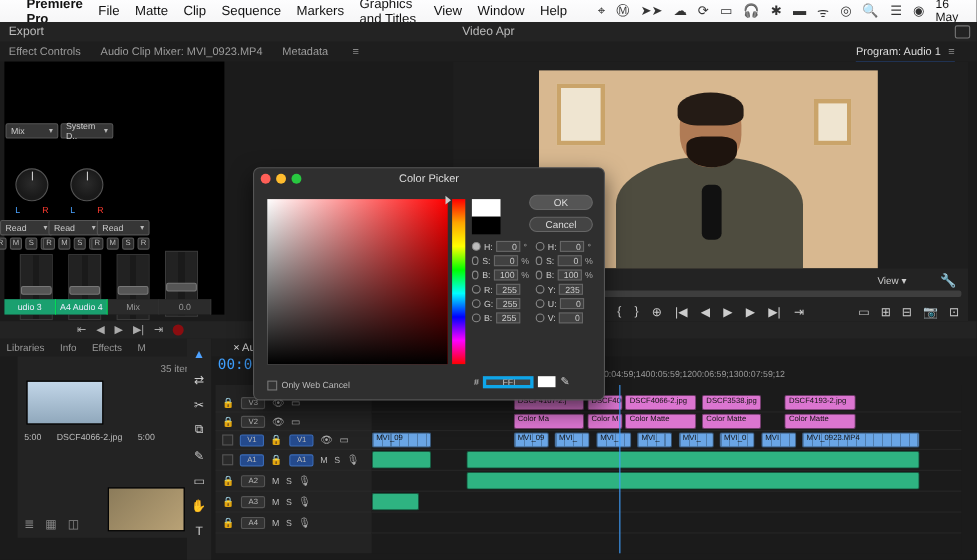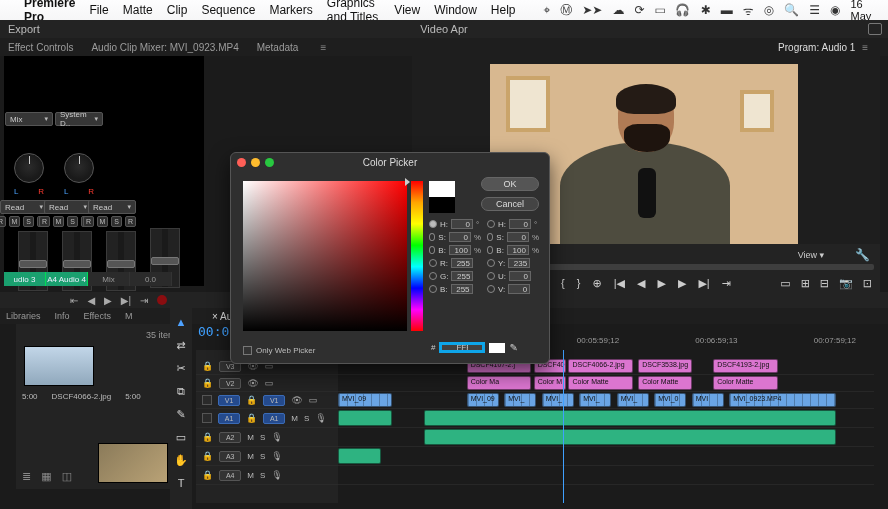--- a/index.html
+++ b/index.html
@@ -27,42 +27,42 @@
   .knob::after { content:""; position:absolute; left:50%; top:2px; width:1px; height:8px; background:#ccc;}
   .lr { display:flex; gap:20px; font-size:8px;}
   .lr .l{color:#4aa3ff;} .lr .r{color:#ff3b30;}
   .dropdown { width:48px; height:14px; background:#363636; border:1px solid #555; font-size:8px; display:flex; align-items:center; justify-content:space-between; padding:0 4px; color:#ccc; border-radius:2px;}
   .dropdown::after{content:"▾"; font-size:7px; color:#bbb;}
   .fader-col { width:44px; display:flex; flex-direction:column; align-items:flex-end; gap:2px; font-size:8px; color:#aaa;}
   .btns { display:flex; gap:3px; margin:2px 0;}
   .sqbtn { width:11px; height:11px; background:#2e2e2e; border:1px solid #555; border-radius:2px; font-size:7px; line-height:9px; text-align:center; color:#bbb;}
   .fader { width:30px; height:60px; background:linear-gradient(to right,#222 0%, #222 40%, #1a1a1a 40%, #1a1a1a 60%, #222 60%); position:relative; border:1px solid #3a3a3a;}
   .fader .cap { position:absolute; left:0; right:0; top:28px; height:8px; background:#555; border:1px solid #777; border-radius:2px;}
-  .audlabel { position:absolute; bottom:0; left:0; width:168px; height:14px; display:flex; background:#1c1c1c;}
+  .audlabel { position:absolute; bottom:0; left:0; width:188px; height:14px; display:flex; background:#1c1c1c;}
   .audlabel div { flex:1; background:#1aa06f; color:#eef; font-size:8px; display:flex; align-items:center; justify-content:center; border-right:1px solid #0d5;}
   .audlabel div.off{background:#2b2b2b;color:#999;border-right:1px solid #333;}
   
   .srcbar { position:absolute; top:292px; left:0; right:0; height:16px; background:#232323; display:flex; align-items:center; padding-left:70px; gap:9px; color:#aaa;}
   .srcbar .icon{font-size:10px;}
   .srcbar .rec{ width:10px; height:10px; border-radius:50%; background:#8a0d10;}
   .subtabs { position:absolute; top:308px; left:0; width:170px; height:16px; background:#1e1e1e; display:flex; align-items:center; gap:14px; padding-left:6px; color:#999; font-size:9px;}
   .project { position:absolute; top:324px; left:16px; width:170px; bottom:20px; background:#232323; padding:6px;}
   .project .items { text-align:right; color:#999; font-size:9px; margin-bottom:4px;}
   .thumb { width:70px; height:40px; background:linear-gradient(#c2d6e8,#90a8bc); border:1px solid #000; display:inline-block; margin:2px;}
   .thumb2 { width:70px; height:40px; background:linear-gradient(135deg,#8b7b5a,#b9a276); border:1px solid #000; display:inline-block; margin:2px; position:absolute; bottom:4px; left:80px;}
   .thumblabels { font-size:8px; color:#bbb; display:flex; gap:14px; margin-top:2px;}
   .projfoot { position:absolute; bottom:6px; left:6px; display:flex; gap:10px; color:#888; font-size:11px;}
   
   .toolcol { position:absolute; top:308px; left:170px; width:22px; bottom:0; background:#232323; display:flex; flex-direction:column; align-items:center; gap:7px; padding-top:6px;}
   .toolcol .tool{ width:16px; height:16px; display:flex; align-items:center; justify-content:center; color:#ccc; font-size:11px; border:1px solid transparent; border-radius:2px;}
   .toolcol .tool.active{ color:#4ea2ff;}
   
   .tlhead { position:absolute; top:308px; left:192px; right:0; height:16px; background:#1e1e1e; display:flex; align-items:center; color:#ddd; padding-left:20px; gap:6px; font-size:10px;}
   .timecode { position:absolute; top:324px; left:198px; color:#3fa0ff; font-size:13px; font-family: monospace;}
-  .ruler { position:absolute; top:336px; left:338px; right:30px; height:12px; color:#9a9a9a; font-size:8px; display:flex; justify-content:space-between; padding:0 2px; font-family:monospace;gap:42px;}
+  .ruler { position:absolute; top:336px; left:338px; right:10px; height:12px; color:#9a9a9a; font-size:8px; display:flex; justify-content:center; padding:0 2px; font-family:monospace;}
   .tracks { position:absolute; top:350px; left:196px; right:14px; bottom:6px; background:#1f1f1f; display:flex;}
   .trackhdrs { width:142px; background:#232323; display:flex; flex-direction:column; }
   .trackhdrs .tooltip { position:absolute; left:28px; top:8px; width:150px; height:24px; background:#3a3a3a; color:#ddd; font-size:8px; padding:3px 4px; border:1px solid #555; z-index:4; line-height:1.1;}
   .trow { height:17px; display:flex; align-items:center; gap:6px; padding-left:6px; color:#bbb; font-size:8px; border-bottom:1px solid #2a2a2a;}
   .trow.audio{ height:19px;}
   .trow .chk{ width:10px;height:10px;border:1px solid #555;background:#2a2a2a;}
   .trow .pill{ width:22px;height:11px;border:1px solid #555;background:#333;border-radius:2px; text-align:center; line-height:9px; font-size:7px;}
   .trow .pill.on{background:#244a8d;border-color:#3b6bb6;}
   .trow .eye,.trow .lock,.trow .mic{color:#aaa; font-size:9px;}
   .lanes { flex:1; position:relative; background:#1b1b1b;}
@@ -470,16 +470,16 @@
     <div class="f"><span class="rad"></span>B:<input value="100" style=""><span class="unit">%</span></div>
     <div class="f"><span class="rad"></span>R:<input value="255" style=""></div>
     <div class="f"><span class="rad"></span>Y:<input value="235" style=""></div>
     <div class="f"><span class="rad"></span>G:<input value="255" style=""></div>
     <div class="f"><span class="rad"></span>U:<input value="0" style=""></div>
     <div class="f"><span class="rad"></span>B:<input value="255" style=""></div>
     <div class="f"><span class="rad"></span>V:<input value="0" style=""></div>
   </div>
   <div class="owc">
       <span class="cb"></span>
-      <span>Only Web Picker</span>
+      <span>Only Web Cancel</span>
     </div>
   <div class="hex">#<input value="FFFFFF" style=""><span class="swc"></span><span class="drop">✎</span></div>
 </div>
 
 </body></html>

